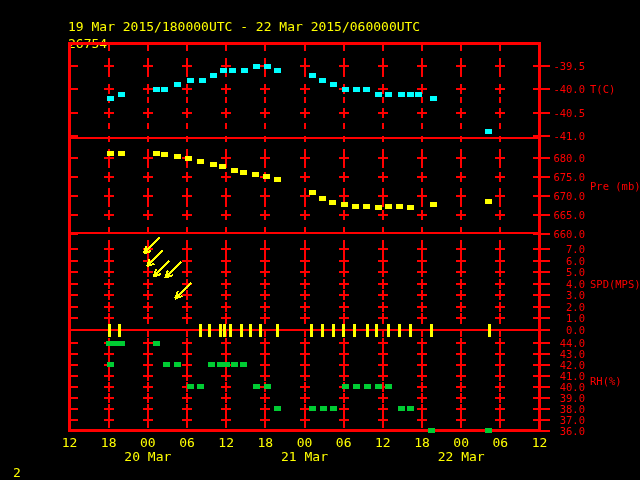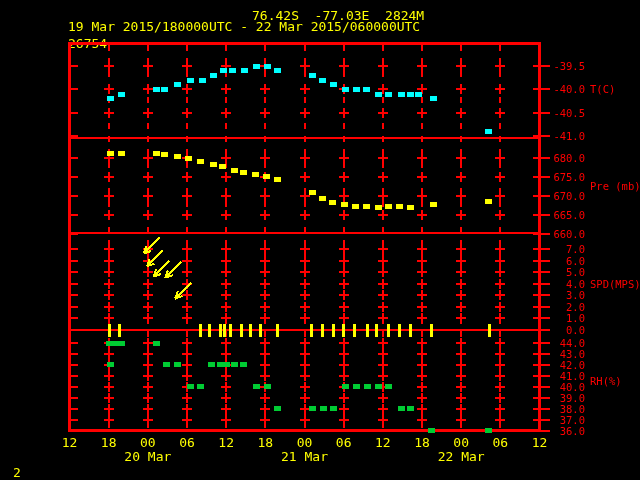--- a/index.html
+++ b/index.html
@@ -13,21 +13,20 @@
   svg{position:absolute;left:0;top:0;}
   svg text{font-family:"DejaVu Sans Mono",monospace;}
   .small-red{font-size:10.5px;fill:#ff0000;}
   .big-yellow{font-size:13px;fill:#ffff00;}
 </style>
 </head>
 <body>
 
 <div id="screen">
   <div id="station" class="hdr">26754</div>
-  <div id="location" class="hdr">76.42S  -77.03E  2824M</div>
   <div id="timerange" class="hdr">19 Mar 2015/180000UTC - 22 Mar 2015/060000UTC</div>
   <div id="pageno">2</div>
   <svg id="chart" width="640" height="480">
       <line x1="108.66666666666666" y1="45" x2="108.66666666666666" y2="429" stroke="#ff0000" stroke-width="2" shape-rendering="crispEdges" stroke-dasharray="6,7"></line>
       <line x1="147.83333333333331" y1="45" x2="147.83333333333331" y2="429" stroke="#ff0000" stroke-width="2" shape-rendering="crispEdges" stroke-dasharray="6,7"></line>
       <line x1="187" y1="45" x2="187" y2="429" stroke="#ff0000" stroke-width="2" shape-rendering="crispEdges" stroke-dasharray="6,7"></line>
       <line x1="226.16666666666666" y1="45" x2="226.16666666666666" y2="429" stroke="#ff0000" stroke-width="2" shape-rendering="crispEdges" stroke-dasharray="6,7"></line>
       <line x1="265.33333333333337" y1="45" x2="265.33333333333337" y2="429" stroke="#ff0000" stroke-width="2" shape-rendering="crispEdges" stroke-dasharray="6,7"></line>
       <line x1="304.5" y1="45" x2="304.5" y2="429" stroke="#ff0000" stroke-width="2" shape-rendering="crispEdges" stroke-dasharray="6,7"></line>
       <line x1="343.6666666666667" y1="45" x2="343.6666666666667" y2="429" stroke="#ff0000" stroke-width="2" shape-rendering="crispEdges" stroke-dasharray="6,7"></line>

